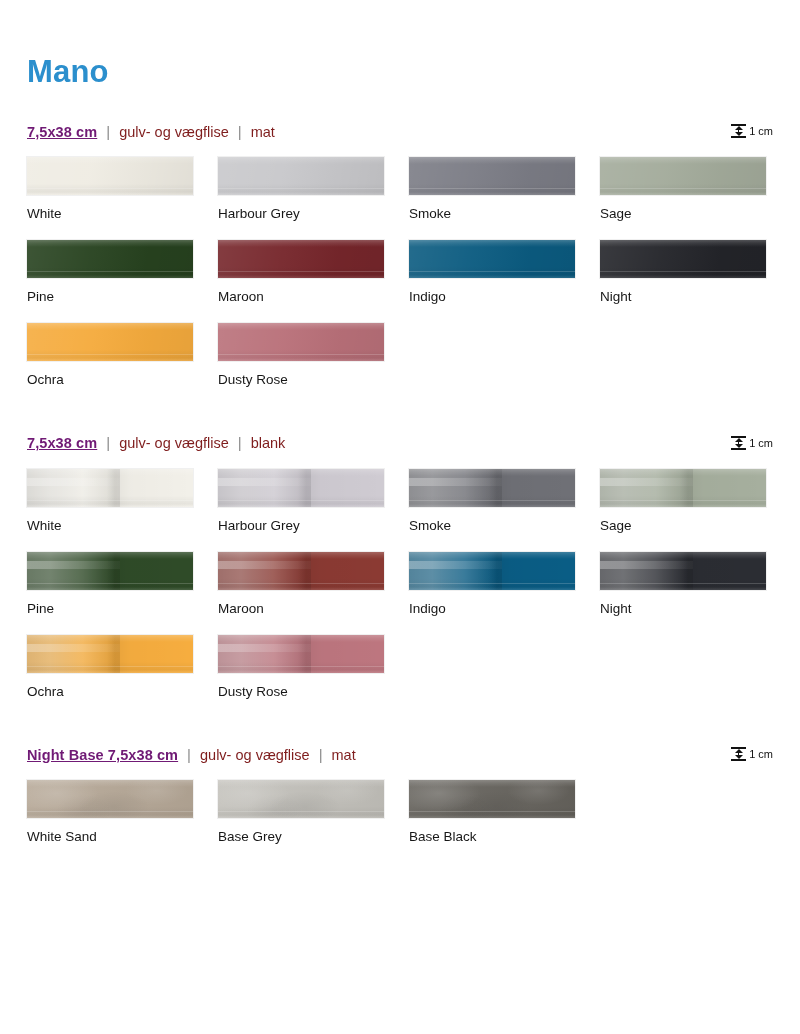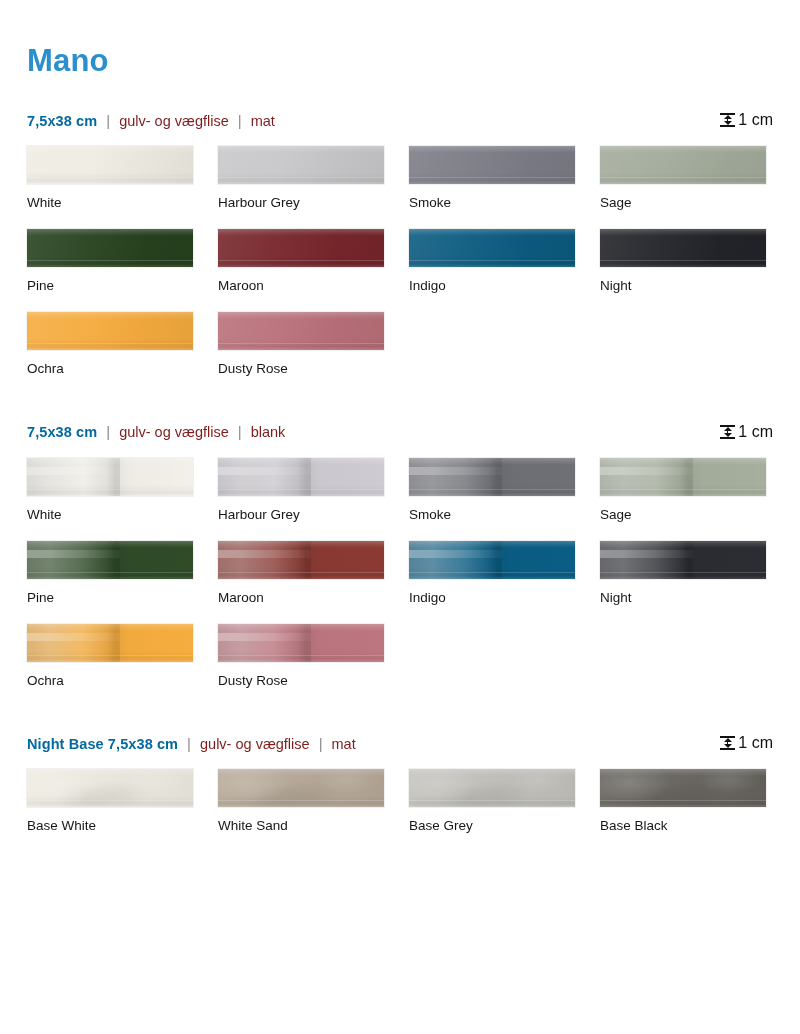--- a/index.html
+++ b/index.html
@@ -14,21 +14,21 @@
     color: #1a1a1a;
     -webkit-font-smoothing: antialiased;
     overflow: hidden;
   }
 
   .page {
     position: relative;
     width: 800px;
     height: 1034px;
     box-sizing: border-box;
-    padding: 0 27px;
+    padding: 11px 27px;
   }
 
   
   .collection-title {
     font-size: 31px;
     font-weight: bold;
     color: #2b8fcd;
     letter-spacing: 0.2px;
     margin: 0;
     padding-top: 45px;
@@ -45,39 +45,40 @@
     justify-content: space-between;
     height: 20px;
   }
   .spec-line {
     display: flex;
     align-items: baseline;
     font-size: 14.5px;
     white-space: nowrap;
   }
   .spec-size {
-    color: #0369a1;
+    color: #701a75;
     font-weight: bold;
     letter-spacing: 0.1px;
+    text-decoration: underline;
   }
   .spec-sep {
     color: #8c8c8c;
     font-weight: 300;
     padding: 0 9px;
     font-size: 15px;
   }
   .spec-text {
     color: #7f1d1d;
   }
 
   
   .thickness {
     display: flex;
     align-items: center;
-    font-size: 16px;
+    font-size: 11px;
     color: #111;
     white-space: nowrap;
   }
   .thickness-icon {
     display: inline-block;
     width: 15px;
     height: 16px;
     margin-right: 3px;
     position: relative;
     flex: 0 0 auto;
@@ -496,29 +497,20 @@
               <span class="stem"></span>
               <span class="arw up"></span>
               <span class="arw down"></span>
             </span>
             <span class="thickness-value">1 cm</span>
           </div>
         </div>
         <div class="swatch-grid">
           <div class="swatch-cell">
             <div class="swatch base-tex">
-              <div class="base" style="background: rgb(238, 235, 226);"></div>
-              <div class="sheen"></div>
-              <div class="edges"></div>
-              <div class="seam"></div>
-            </div>
-            <div class="swatch-label">Base White</div>
-          </div>
-          <div class="swatch-cell">
-            <div class="swatch base-tex">
               <div class="base" style="background: rgb(182, 168, 151);"></div>
               <div class="sheen"></div>
               <div class="edges"></div>
               <div class="seam"></div>
             </div>
             <div class="swatch-label">White Sand</div>
           </div>
           <div class="swatch-cell">
             <div class="swatch base-tex">
               <div class="base" style="background: rgb(195, 193, 187);"></div>

